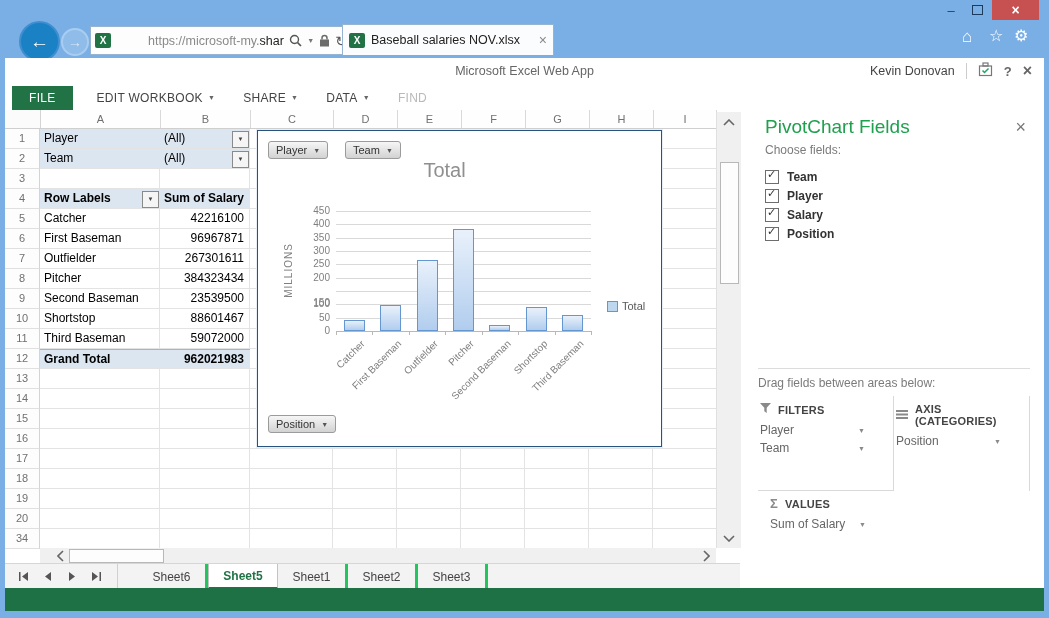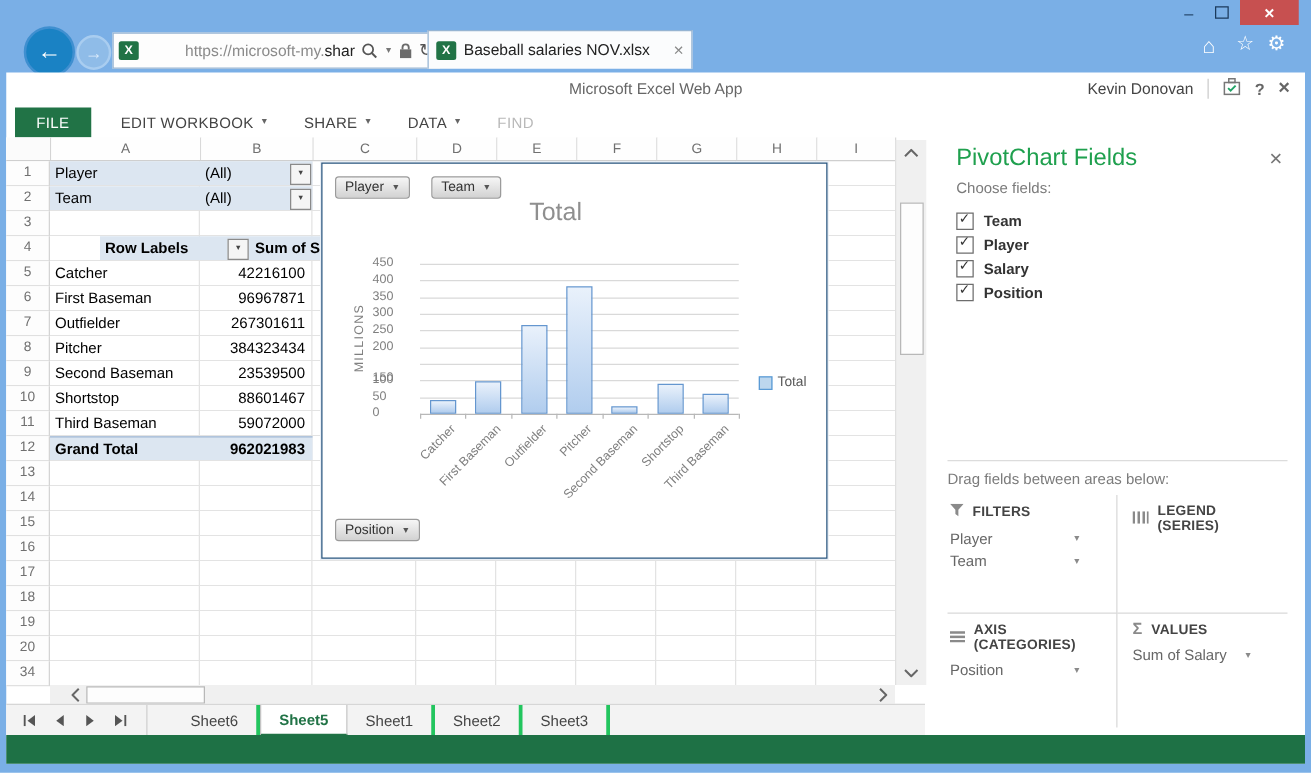--- a/index.html
+++ b/index.html
@@ -59,21 +59,21 @@
   .prow.bold{font-weight:bold;}
   .prow.total .pcell{border-top:1px solid #9eb6d3;}
   .dd{position:absolute;right:1px;top:2px;width:15px;height:15px;background:#f5f5f5;border:1px solid #8a8a8a;display:flex;align-items:center;justify-content:center;font-size:6px;color:#444;}
   
   .chart{position:absolute;left:252px;top:20px;width:403px;height:315px;background:#fff;border:1px solid #27547e;box-shadow:0 0 0 1px #e8eef5;}
   .pill{position:absolute;background:linear-gradient(#f6f6f6,#d2d2d2);border:1px solid #9b9b9b;border-radius:3px;font-size:11px;color:#333;padding:2px 7px;display:flex;align-items:center;gap:6px;}
   .pill .caret{font-size:7px;color:#555;}
   .ctitle{position:absolute;left:0;right:30px;top:28px;text-align:center;font-size:20px;color:#8f8f8f;}
   .gl{position:absolute;left:78px;width:255px;height:1px;background:#d9d9d9;}
   .gl.zero{background:#b8b8b8;}
-  .ytick{position:absolute;left:40px;width:32px;font-size:10px;color:#7f7f7f;}
+  .ytick{position:absolute;left:40px;width:32px;text-align:right;font-size:10px;color:#7f7f7f;}
   .mlab{position:absolute;width:120px;text-align:center;left:-30px;top:134px;transform:rotate(-90deg);font-size:10px;color:#7f7f7f;letter-spacing:1px;}
   .bar{position:absolute;width:21px;background:linear-gradient(180deg,#e9f1fb 0%,#b1cdee 100%);border:1px solid #6496cf;box-sizing:border-box;}
   .xtick{position:absolute;top:200px;height:4px;width:1px;background:#b8b8b8;}
   .cat{position:absolute;top:207px;transform-origin:100% 0;transform:rotate(-45deg);font-size:10px;color:#7f7f7f;white-space:nowrap;}
   .legend{position:absolute;left:349px;top:169px;display:flex;align-items:center;gap:4px;font-size:11px;color:#595959;}
   .lsw{width:9px;height:9px;background:#bdd7ee;border:1px solid #5b9bd5;}
   
   .vscroll{position:absolute;left:711px;top:54px;width:24px;height:436px;background:#f0f0f0;border-left:1px solid #e0e0e0;}
   .vscroll .sarrow{position:absolute;left:0;width:24px;height:20px;display:flex;align-items:center;justify-content:center;}
   .vthumb{position:absolute;left:3px;width:17px;top:50px;height:120px;background:#fdfdfd;border:1px solid #b8b8b8;}
@@ -242,21 +242,21 @@
             <div class="vline" style="left: 548px;"></div>
             <div class="vline" style="left: 612px;"></div>
             <div class="prow shaded" style="top: 0px;">
               <div class="pcell a">Player</div>
               <div class="pcell b left">(All)<div class="dd">▼</div></div>
             </div>
             <div class="prow shaded" style="top: 20px;">
               <div class="pcell a">Team</div>
               <div class="pcell b left">(All)<div class="dd">▼</div></div>
             </div>
-            <div class="prow shaded bold" style="top: 60px; margin-left: 40px;">
+            <div class="prow shaded bold" style="top: 60px;">
               <div class="pcell a">Row Labels<div class="dd">▼</div></div>
               <div class="pcell b left">Sum of Salary</div>
             </div>
             <div class="prow" style="top: 80px;">
               <div class="pcell a">Catcher</div>
               <div class="pcell b">42216100</div>
             </div>
             <div class="prow" style="top: 100px;">
               <div class="pcell a">First Baseman</div>
               <div class="pcell b">96967871</div>
@@ -456,31 +456,20 @@
             </div>
             <div class="qitem">
               <span>Player</span>
               <span class="caret">▼</span>
             </div>
             <div class="qitem">
               <span>Team</span>
               <span class="caret">▼</span>
             </div>
           </div>
-          <div class="quad r t">
-            <div class="qhead">
-              <span><svg width="13" height="10">
-                  <rect x="0" y="0" width="2" height="10" fill="#8a8a8a"></rect>
-                  <rect x="4" y="0" width="2" height="10" fill="#8a8a8a"></rect>
-                  <rect x="8" y="0" width="2" height="10" fill="#8a8a8a"></rect>
-                  <rect x="11.5" y="0" width="1.5" height="10" fill="#8a8a8a"></rect>
-                </svg></span>
-              <span>LEGEND (SERIES)</span>
-            </div>
-          </div>
           <div class="quad l">
             <div class="qhead">
               <span><svg width="12" height="10">
                   <rect x="0" y="1" width="12" height="2" fill="#8a8a8a"></rect>
                   <rect x="0" y="4.5" width="12" height="2" fill="#8a8a8a"></rect>
                   <rect x="0" y="8" width="12" height="2" fill="#8a8a8a"></rect>
                 </svg></span>
               <span>AXIS (CATEGORIES)</span>
             </div>
             <div class="qitem">

